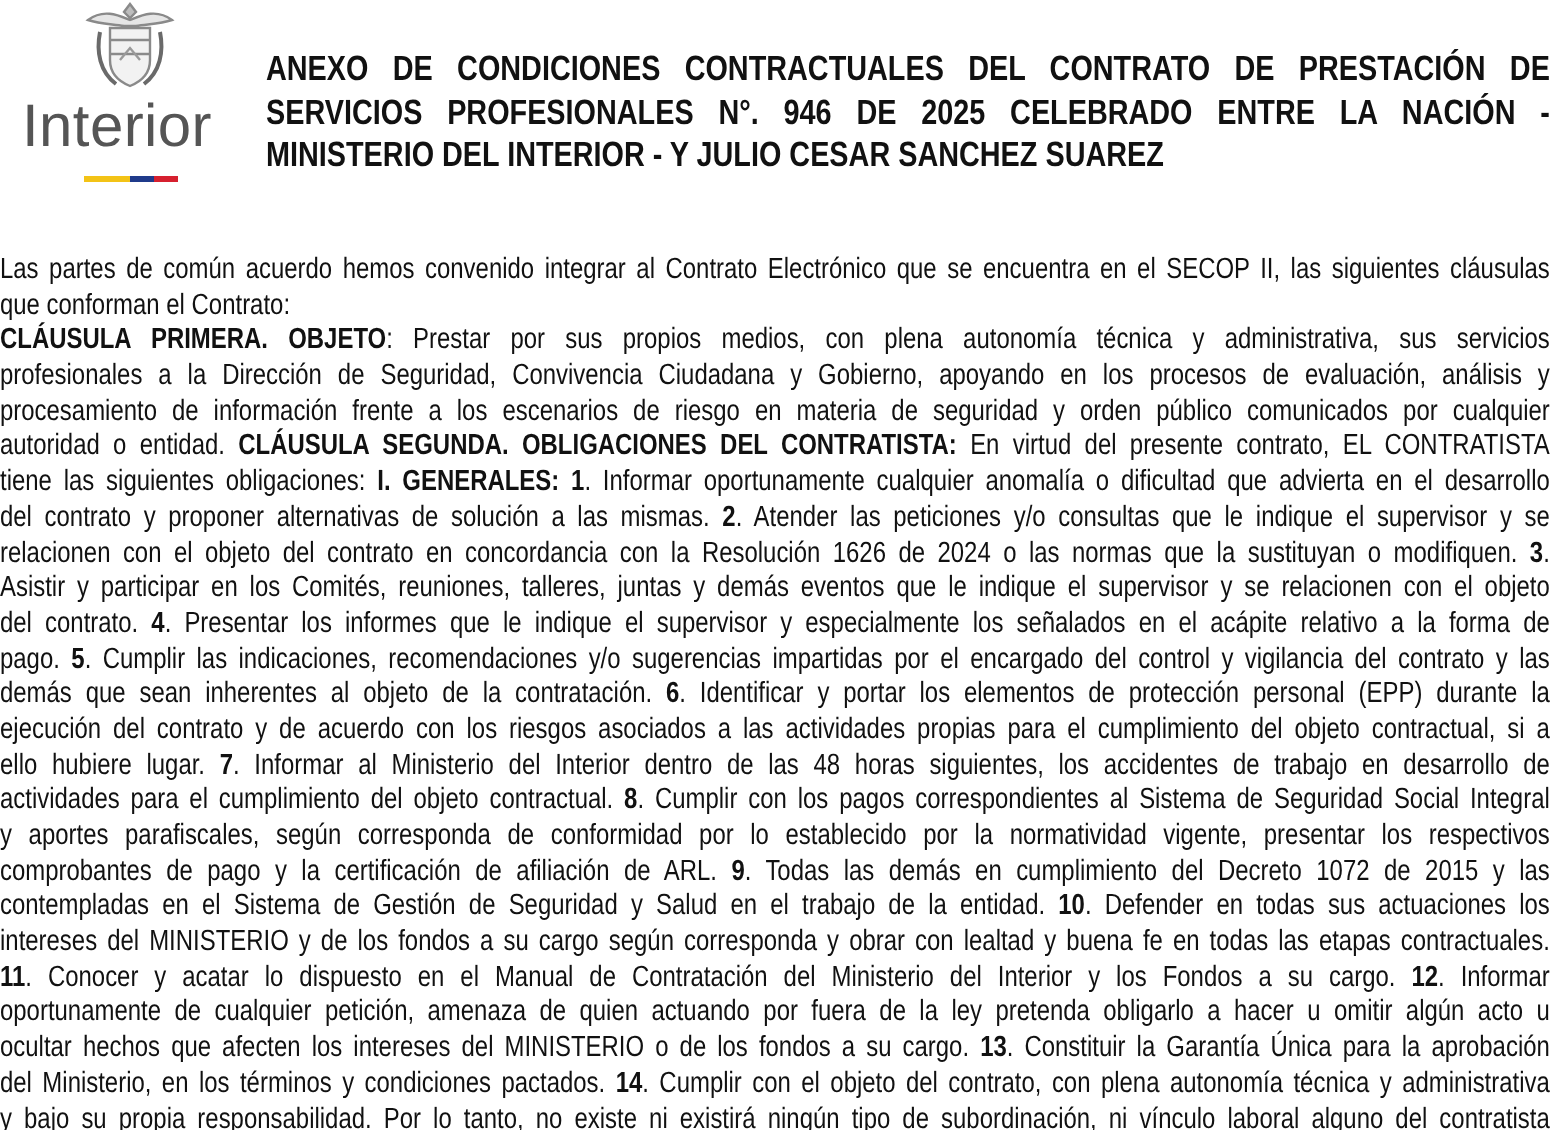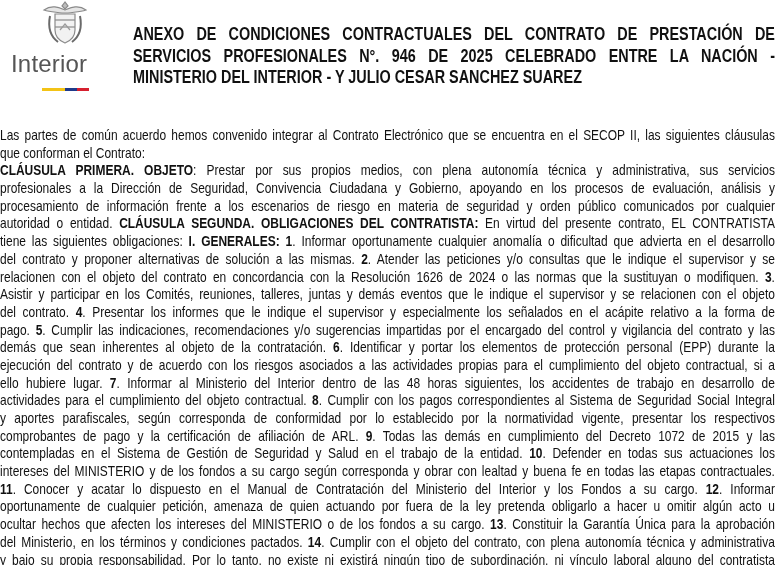--- a/index.html
+++ b/index.html
@@ -2,21 +2,21 @@
 <html><head>
 <meta charset="utf-8">
 <style>
   html, body { margin: 0; padding: 0; background: #ffffff; }
   body { width: 780px; height: 565px; overflow: hidden; position: relative; font-family: "Liberation Sans", sans-serif; color: #111111; }
   .page { position: absolute; left: 0; top: 0; width: 780px; height: 565px; overflow: hidden; background: #fff; }
 
   
   .logo { position: absolute; left: 0; top: 0; width: 125px; height: 100px; }
   .emblem { position: absolute; left: 38px; top: 0; width: 54px; height: 46px; }
-  .logo-word { position: absolute; left: 11px; top: 46px; font-family: "Liberation Sans", sans-serif; font-size: 24px; font-weight: normal; color: #555555; letter-spacing: 0.2px; line-height: 36px; }
+  .logo-word { position: absolute; left: 11px; top: 46px; font-family: "Liberation Sans", sans-serif; font-size: 30px; font-weight: normal; color: #555555; letter-spacing: 0.2px; line-height: 36px; }
   .flag { position: absolute; top: 88px; height: 3px; }
   .flag.y { left: 42px; width: 23px; background: #f3c316; }
   .flag.b { left: 65px; width: 12px; background: #1f3a8a; }
   .flag.r { left: 77px; width: 12px; background: #d6202f; }
 
   
   .heading { position: absolute; left: 133px; top: 24px; width: 780px; transform-origin: 0 0; transform: scaleX(0.823); }
   .heading .hl { display: block; width: 780px; font-weight: bold; font-size: 17.5px; line-height: 21.6px; height: 21.6px; white-space: nowrap; text-align: justify; text-align-last: justify; color: #111; word-spacing: 2px; }
   .heading .hl.last { text-align-last: left; word-spacing: 0; }
 

